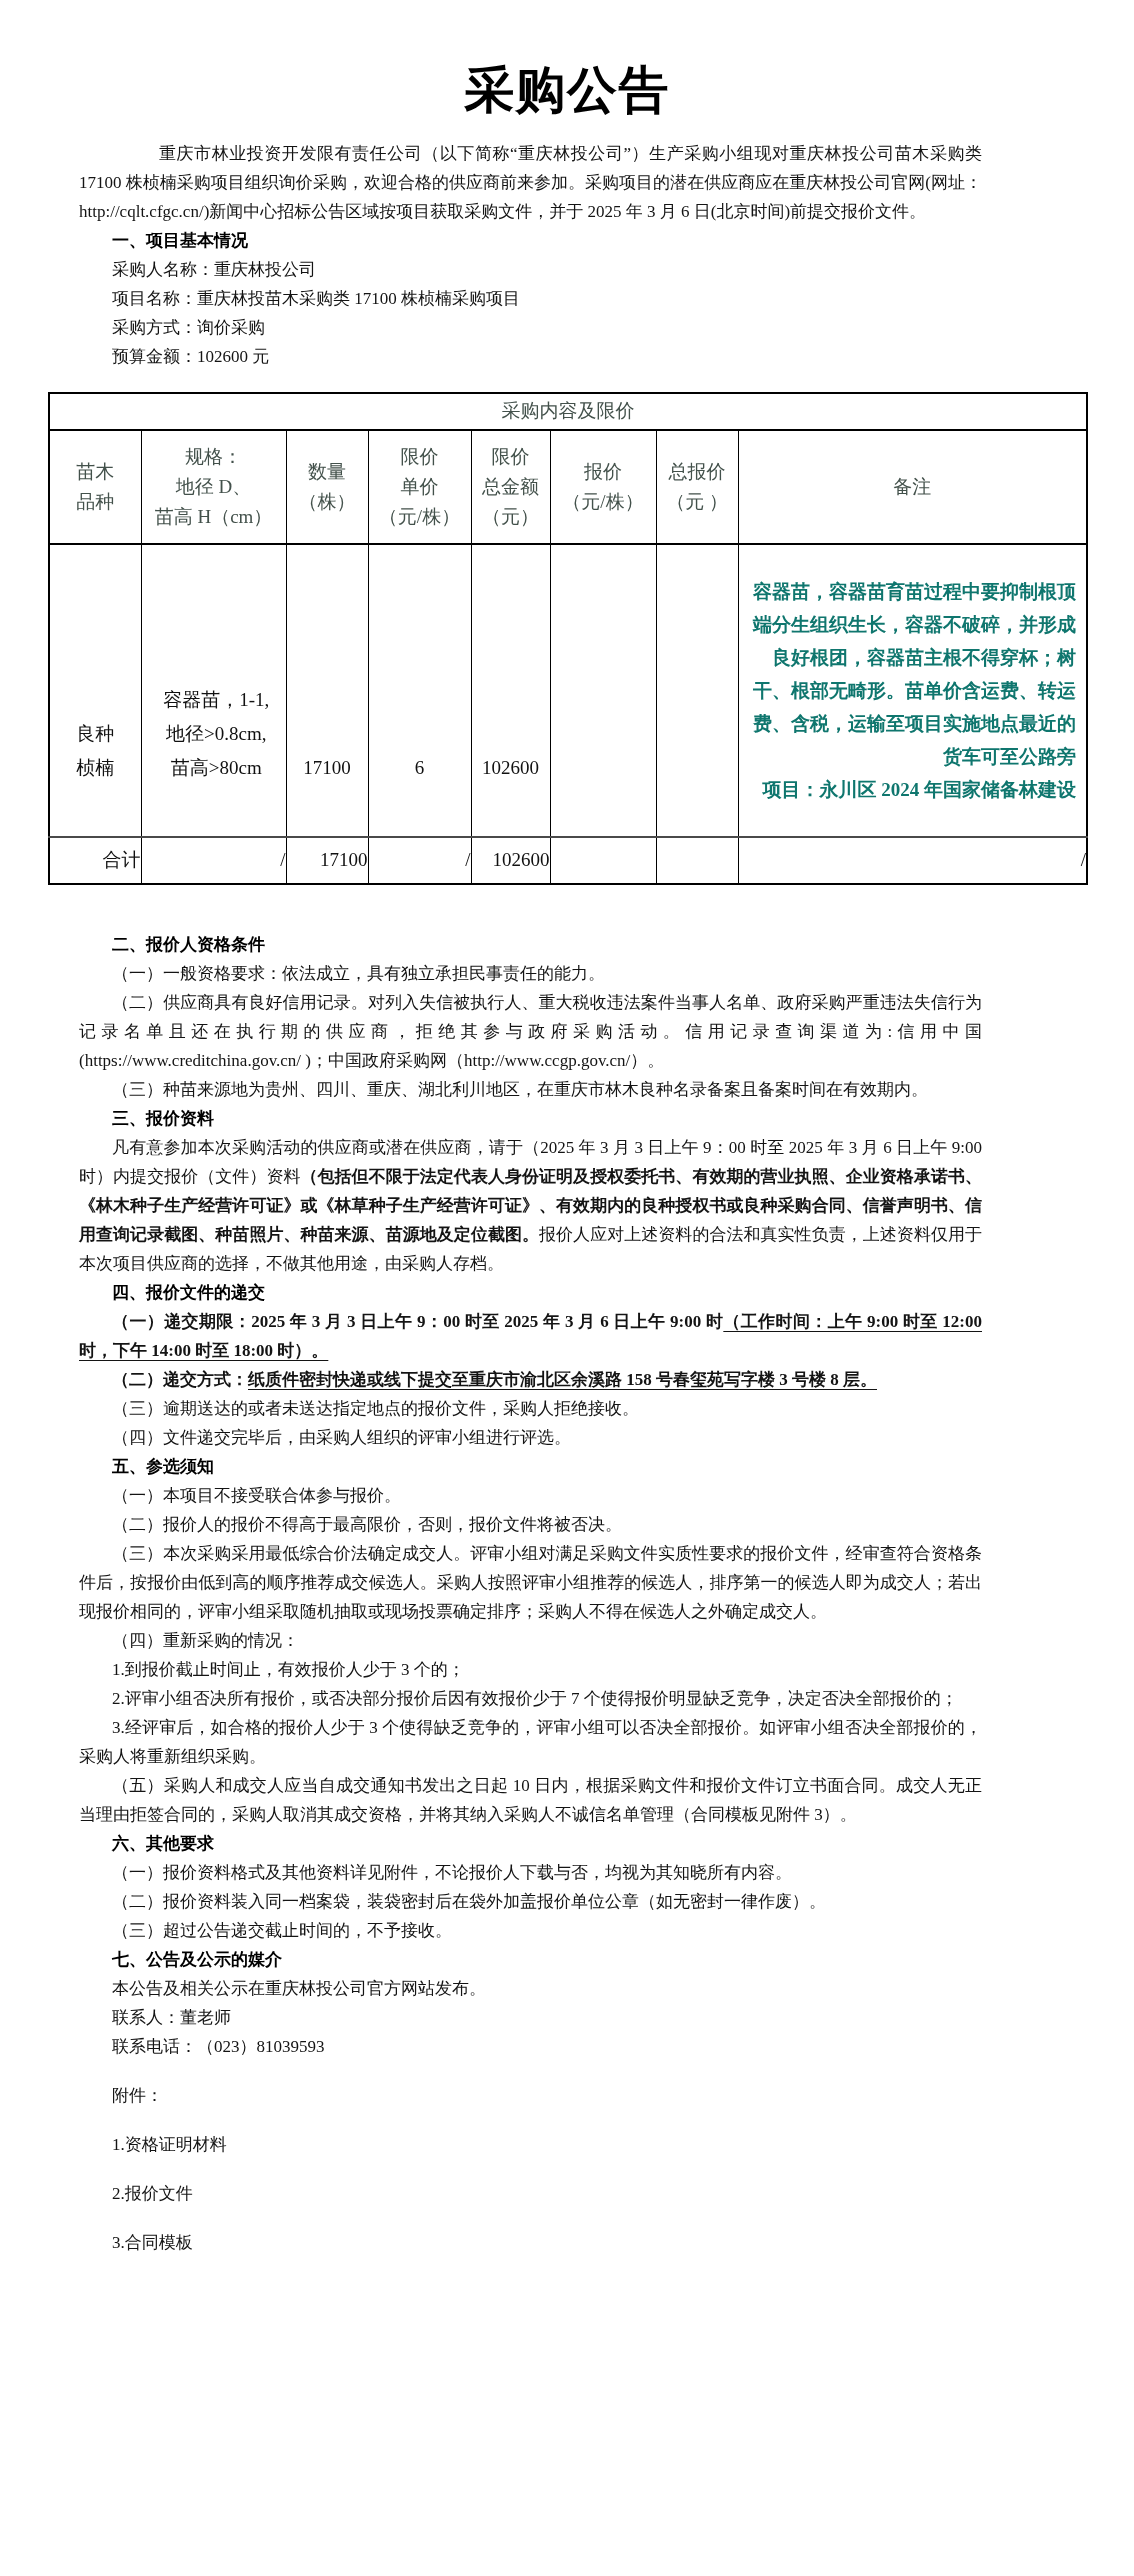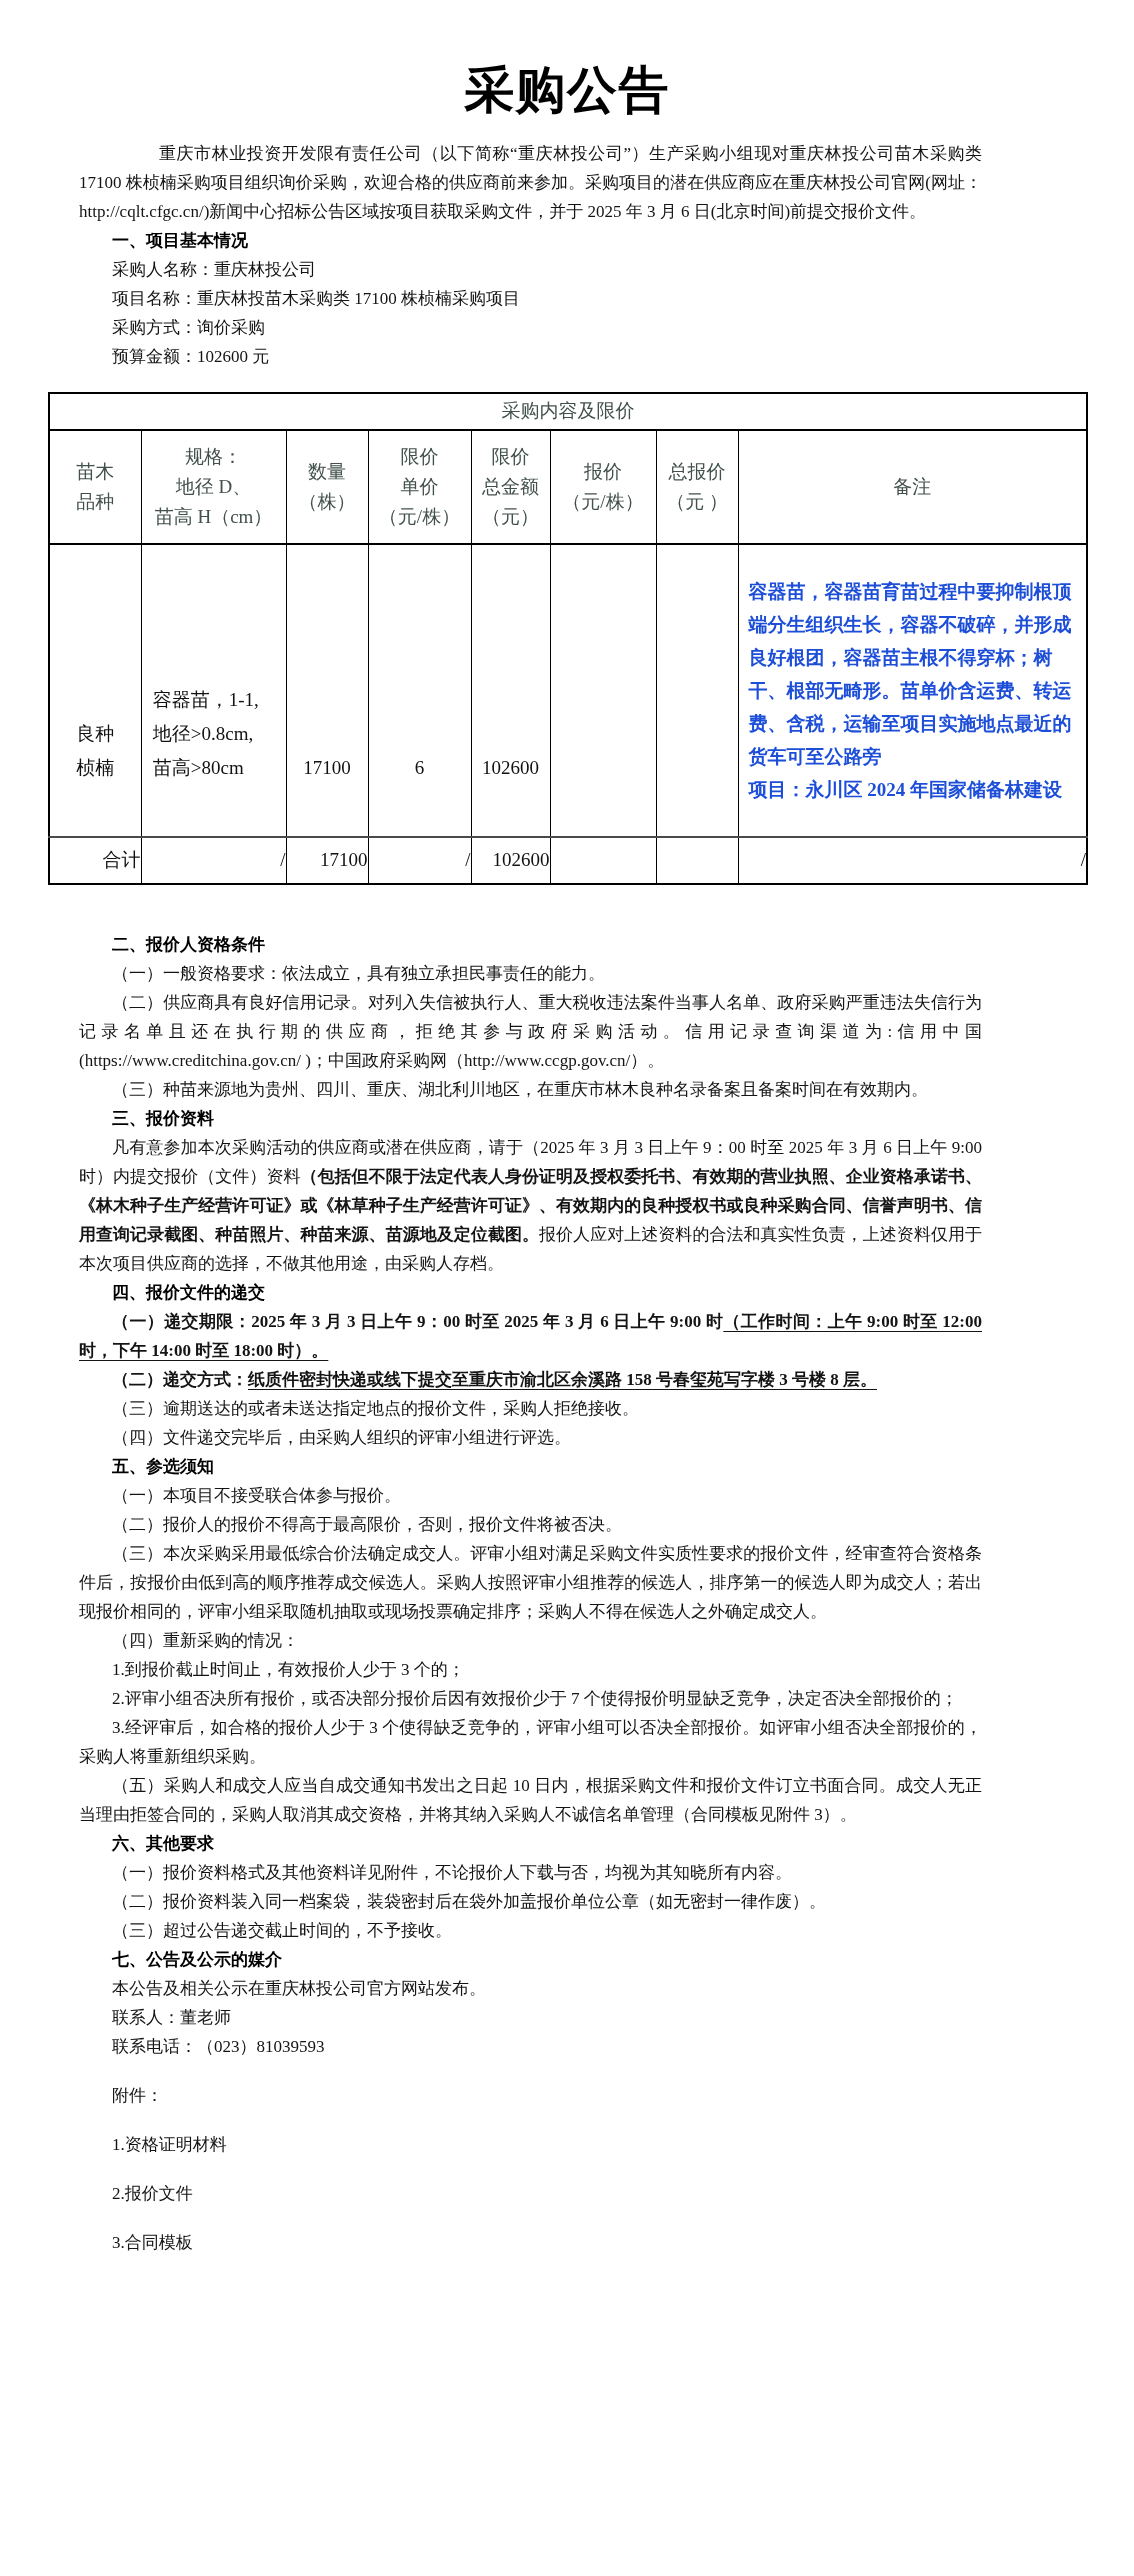--- a/index.html
+++ b/index.html
@@ -39,24 +39,24 @@
   }
   tr.head-row th{
     height:112px;text-align:center;vertical-align:middle;
     white-space:pre-line;line-height:30px;color:#43514b;
     border-bottom:2.8px solid #000;
   }
   tr.data-row td{
     height:240px;text-align:center;vertical-align:bottom;
     padding-bottom:51px;line-height:34px;white-space:pre-line;
   }
-  tr.data-row td.spec{text-align:left;padding-left:11.3px;padding-right:5.7px;}
+  tr.data-row td.spec{text-align:center;padding-left:11.3px;padding-right:5.7px;}
   tr.data-row td.remark{
-    vertical-align:middle;padding:16px 10px;text-align:left;
-    font-weight:bold;line-height:33px;white-space:pre-line;color:#1d4ed8;
+    vertical-align:middle;padding:16px 10px;text-align:right;
+    font-weight:bold;line-height:33px;white-space:pre-line;color:#0f766e;
   }
   tr.total-row td{
     height:45px;text-align:right;vertical-align:middle;
     border-top:2.1px solid #4a4a4a;
   }
 </style>
 </head>
 <body>
 
 <div class="doc">

